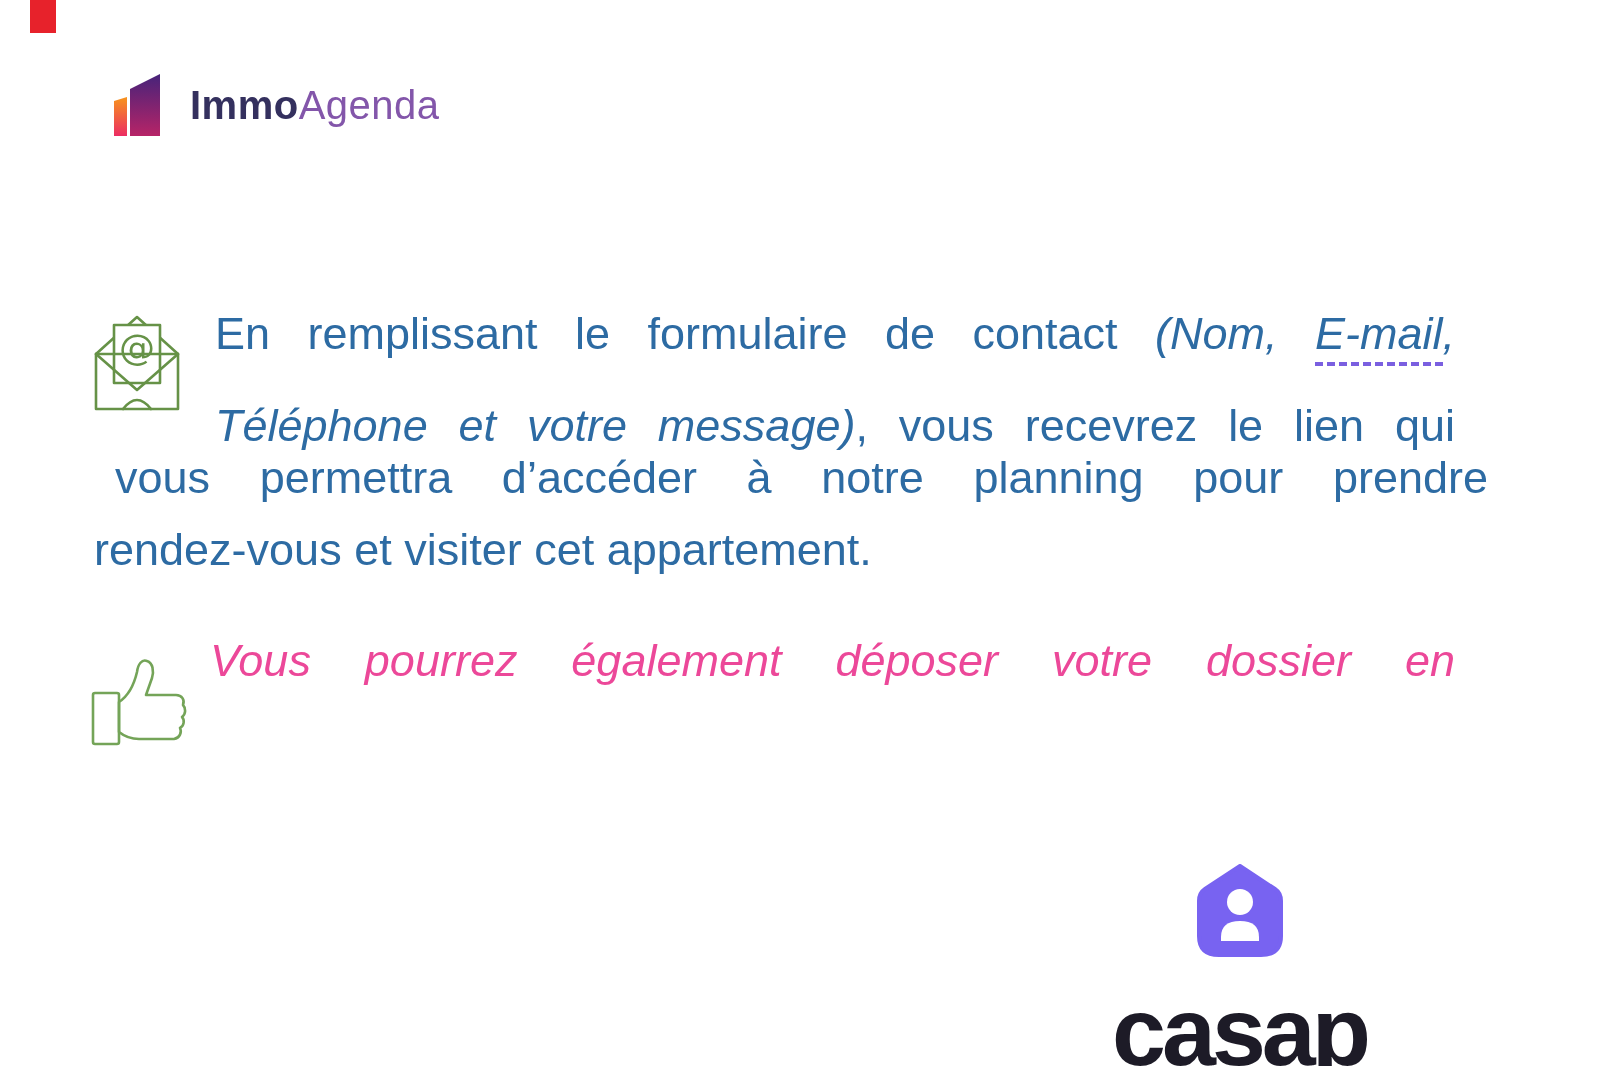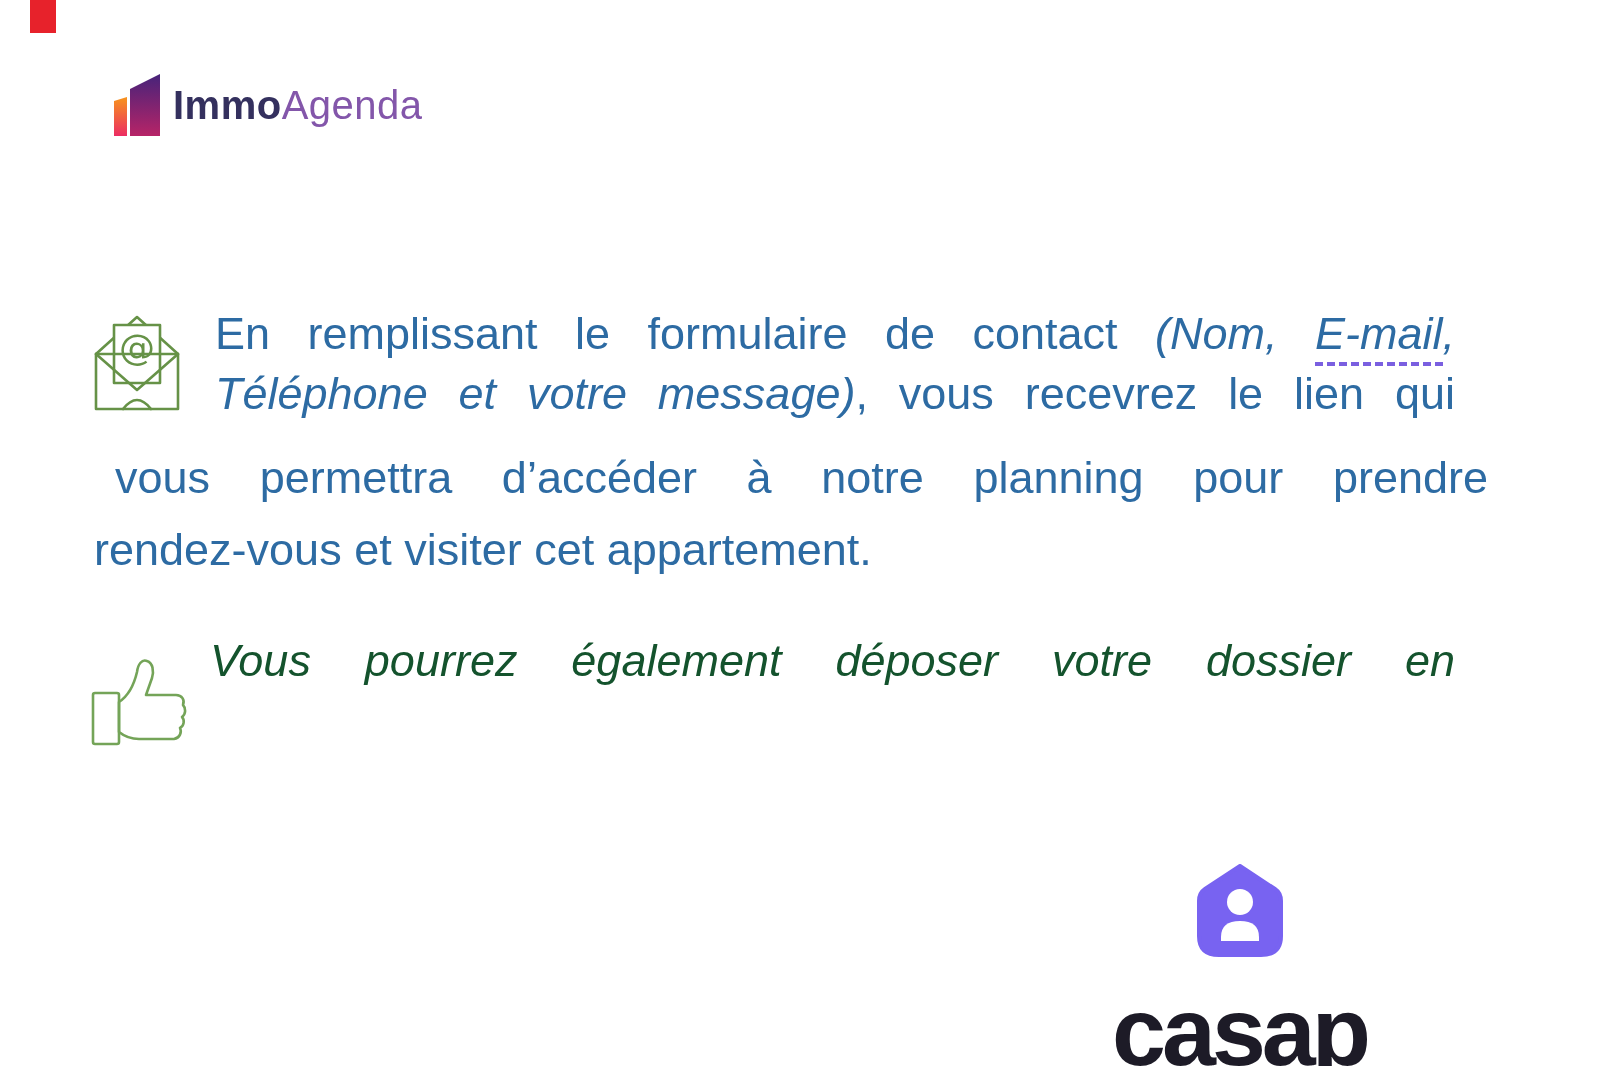--- a/index.html
+++ b/index.html
@@ -4,37 +4,37 @@
 <style>
   html,body{margin:0;padding:0;background:#ffffff;}
   .canvas{
     position:relative;width:1600px;height:1066px;background:#ffffff;overflow:hidden;
     font-family:"Liberation Sans",sans-serif;
   }
   
   .red-mark{position:absolute;left:30px;top:0;width:26px;height:33px;background:#e7222b;}
 
   
-  .brand{position:absolute;left:114px;top:74px;display:flex;align-items:center;gap:9px;}
+  .brand{position:absolute;left:114px;top:74px;display:flex;align-items:center;gap:26px;}
   .brand-icon{width:50px;height:62px;flex:0 0 auto;}
   .brand-text{font-size:40px;letter-spacing:.5px;line-height:62px;white-space:nowrap;}
   .brand-text .b1{color:#34305e;font-weight:700;}
   .brand-text .b2{color:#8356aa;font-weight:400;}
 
   
   .line{position:absolute;height:68px;line-height:68px;overflow:hidden;font-size:45px;white-space:normal;}
   .line.j{text-align:justify;}
   .line.j::after{content:"";display:inline-block;width:100%;height:0;}
   .p1{color:#2d6ba3;}
-  .p2{color:#14532d;font-style:italic;}
+  .p2{color:#ec4899;font-style:italic;}
   .it{font-style:italic;margin-top:18px;}
   .email-underline{border-bottom:4px dashed #7a5fe0;padding-bottom:3px;}
 
   .p1l1{left:215px;top:300px;width:1240px;}
-  .p1l2{left:215px;top:360px;width:1240px;}
+  .p1l2{left:215px;top:392px;width:1240px;}
   .p1l3{left:80px; top:444px;width:1373px;margin-left:35px;}
   .p1l4{left:80px; top:516px;margin-left:14px;}
   .p2l1{left:210px;top:627px;width:1245px;}
   .p2l2{left:210px;top:699px;}
 
   
   .envelope-icon{position:absolute;left:90px;top:308px;width:94px;height:104px;}
   .thumb-icon{position:absolute;left:90px;top:646px;width:102px;height:100px;}
 
   

